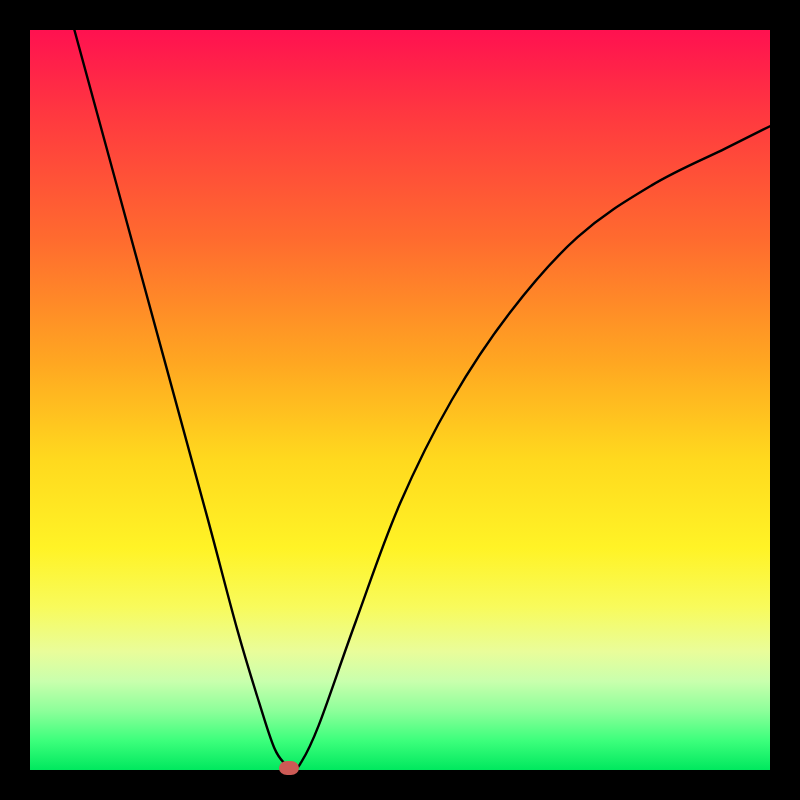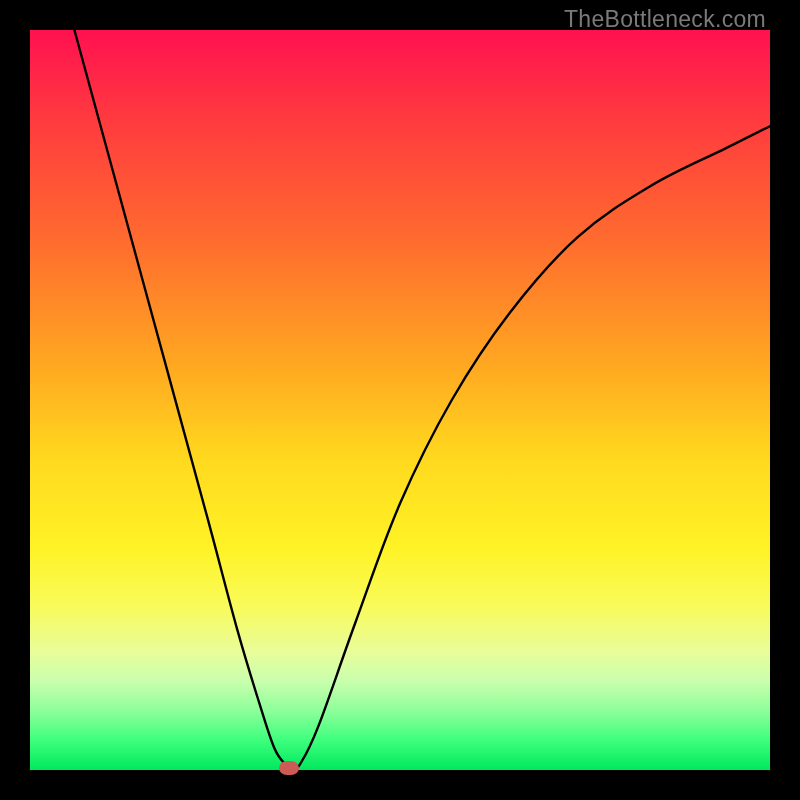--- a/index.html
+++ b/index.html
@@ -69,21 +69,20 @@
     height: 14px;
     background: #cc5a55;
     border-radius: 8px / 7px;
     transform: translate(-50%, -50%);
   }
 </style>
 </head>
 <body>
 
 <div class="frame">
-  <div class="watermark">TheBottleneck.com</div>
 
   <div class="plot">
     <svg class="curve" viewBox="0 0 740 740" preserveAspectRatio="none">
       <path id="curve-path" d="M 44.4 0 C 52.391999999999996 29.30399999999999, 72.816 104.19199999999996, 88.8 162.79999999999995 C 104.78399999999999 221.40799999999996, 117.216 266.99199999999996, 133.2 325.59999999999997 C 149.184 384.20799999999997, 164.28 439.116, 177.6 488.4 C 190.92 537.684, 197.876 566.1, 207.20000000000002 599.4 C 216.52400000000003 632.6999999999999, 222.74 652.088, 229.4 673.4 C 236.06 694.712, 239.538 706.8775999999999, 244.20000000000002 717.8 C 248.86200000000002 728.7224, 251.97 730.4836, 255.29999999999998 734.08 C 258.63 737.6764000000001, 260.036 737.78, 262.7 737.78 C 265.364 737.78, 265.438 741.6724, 270.09999999999997 734.08 C 274.76199999999994 726.4876, 278.61 721.1744, 288.6 695.6 C 298.59000000000003 670.0256, 310.94800000000004 631.96, 325.6 592 C 340.252 552.04, 352.684 513.5600000000001, 370 473.6 C 387.316 433.64000000000004, 401.81999999999994 404.632, 421.79999999999995 370 C 441.78 335.368, 458.356 310.50399999999996, 481 281.2 C 503.644 251.896, 522.292 229.84400000000005, 547.6 207.20000000000005 C 572.908 184.55600000000004, 594.96 171.384, 621.6 155.39999999999998 C 648.24 139.41599999999997, 674.2879999999999 129.05599999999995, 695.5999999999999 118.39999999999998 C 716.9119999999999 107.74399999999999, 732.008 100.19600000000003, 740 96.20000000000005"></path>
     </svg>
     <div id="marker" class="marker" style="left: 259px; top: 737.78px; background: rgb(204, 90, 85);"></div>
   </div>
 </div>
 
 </body></html>

